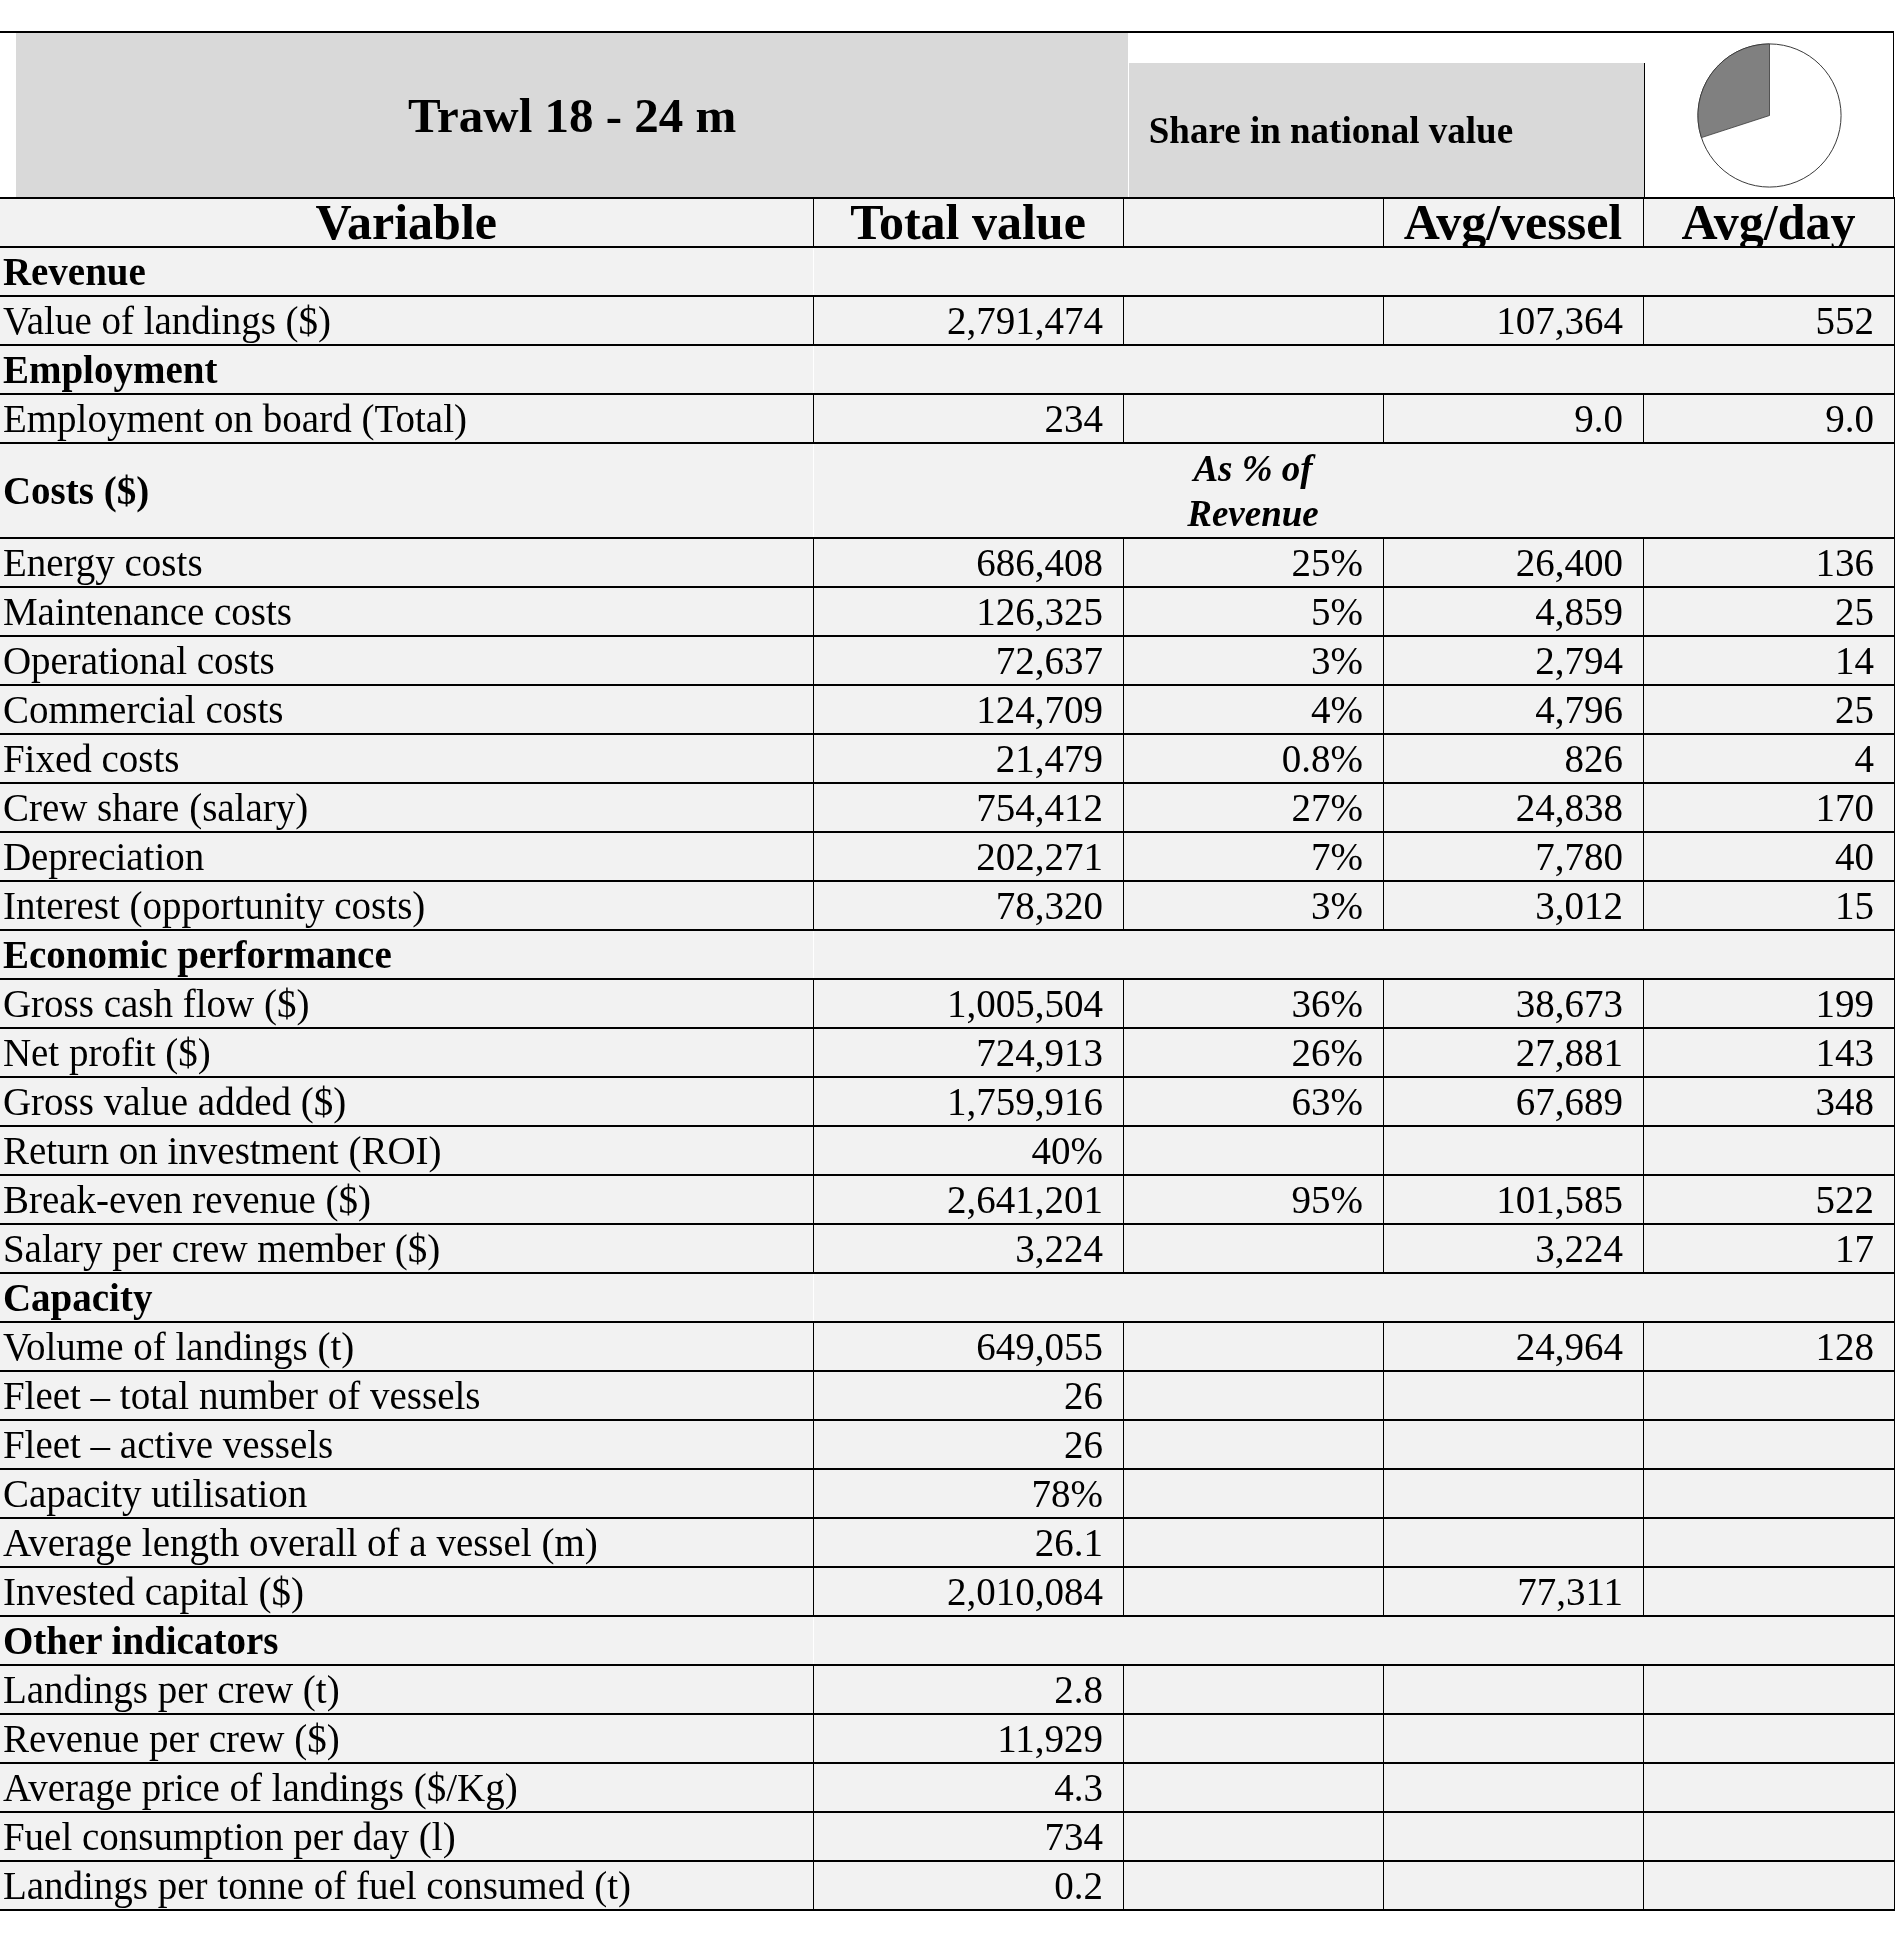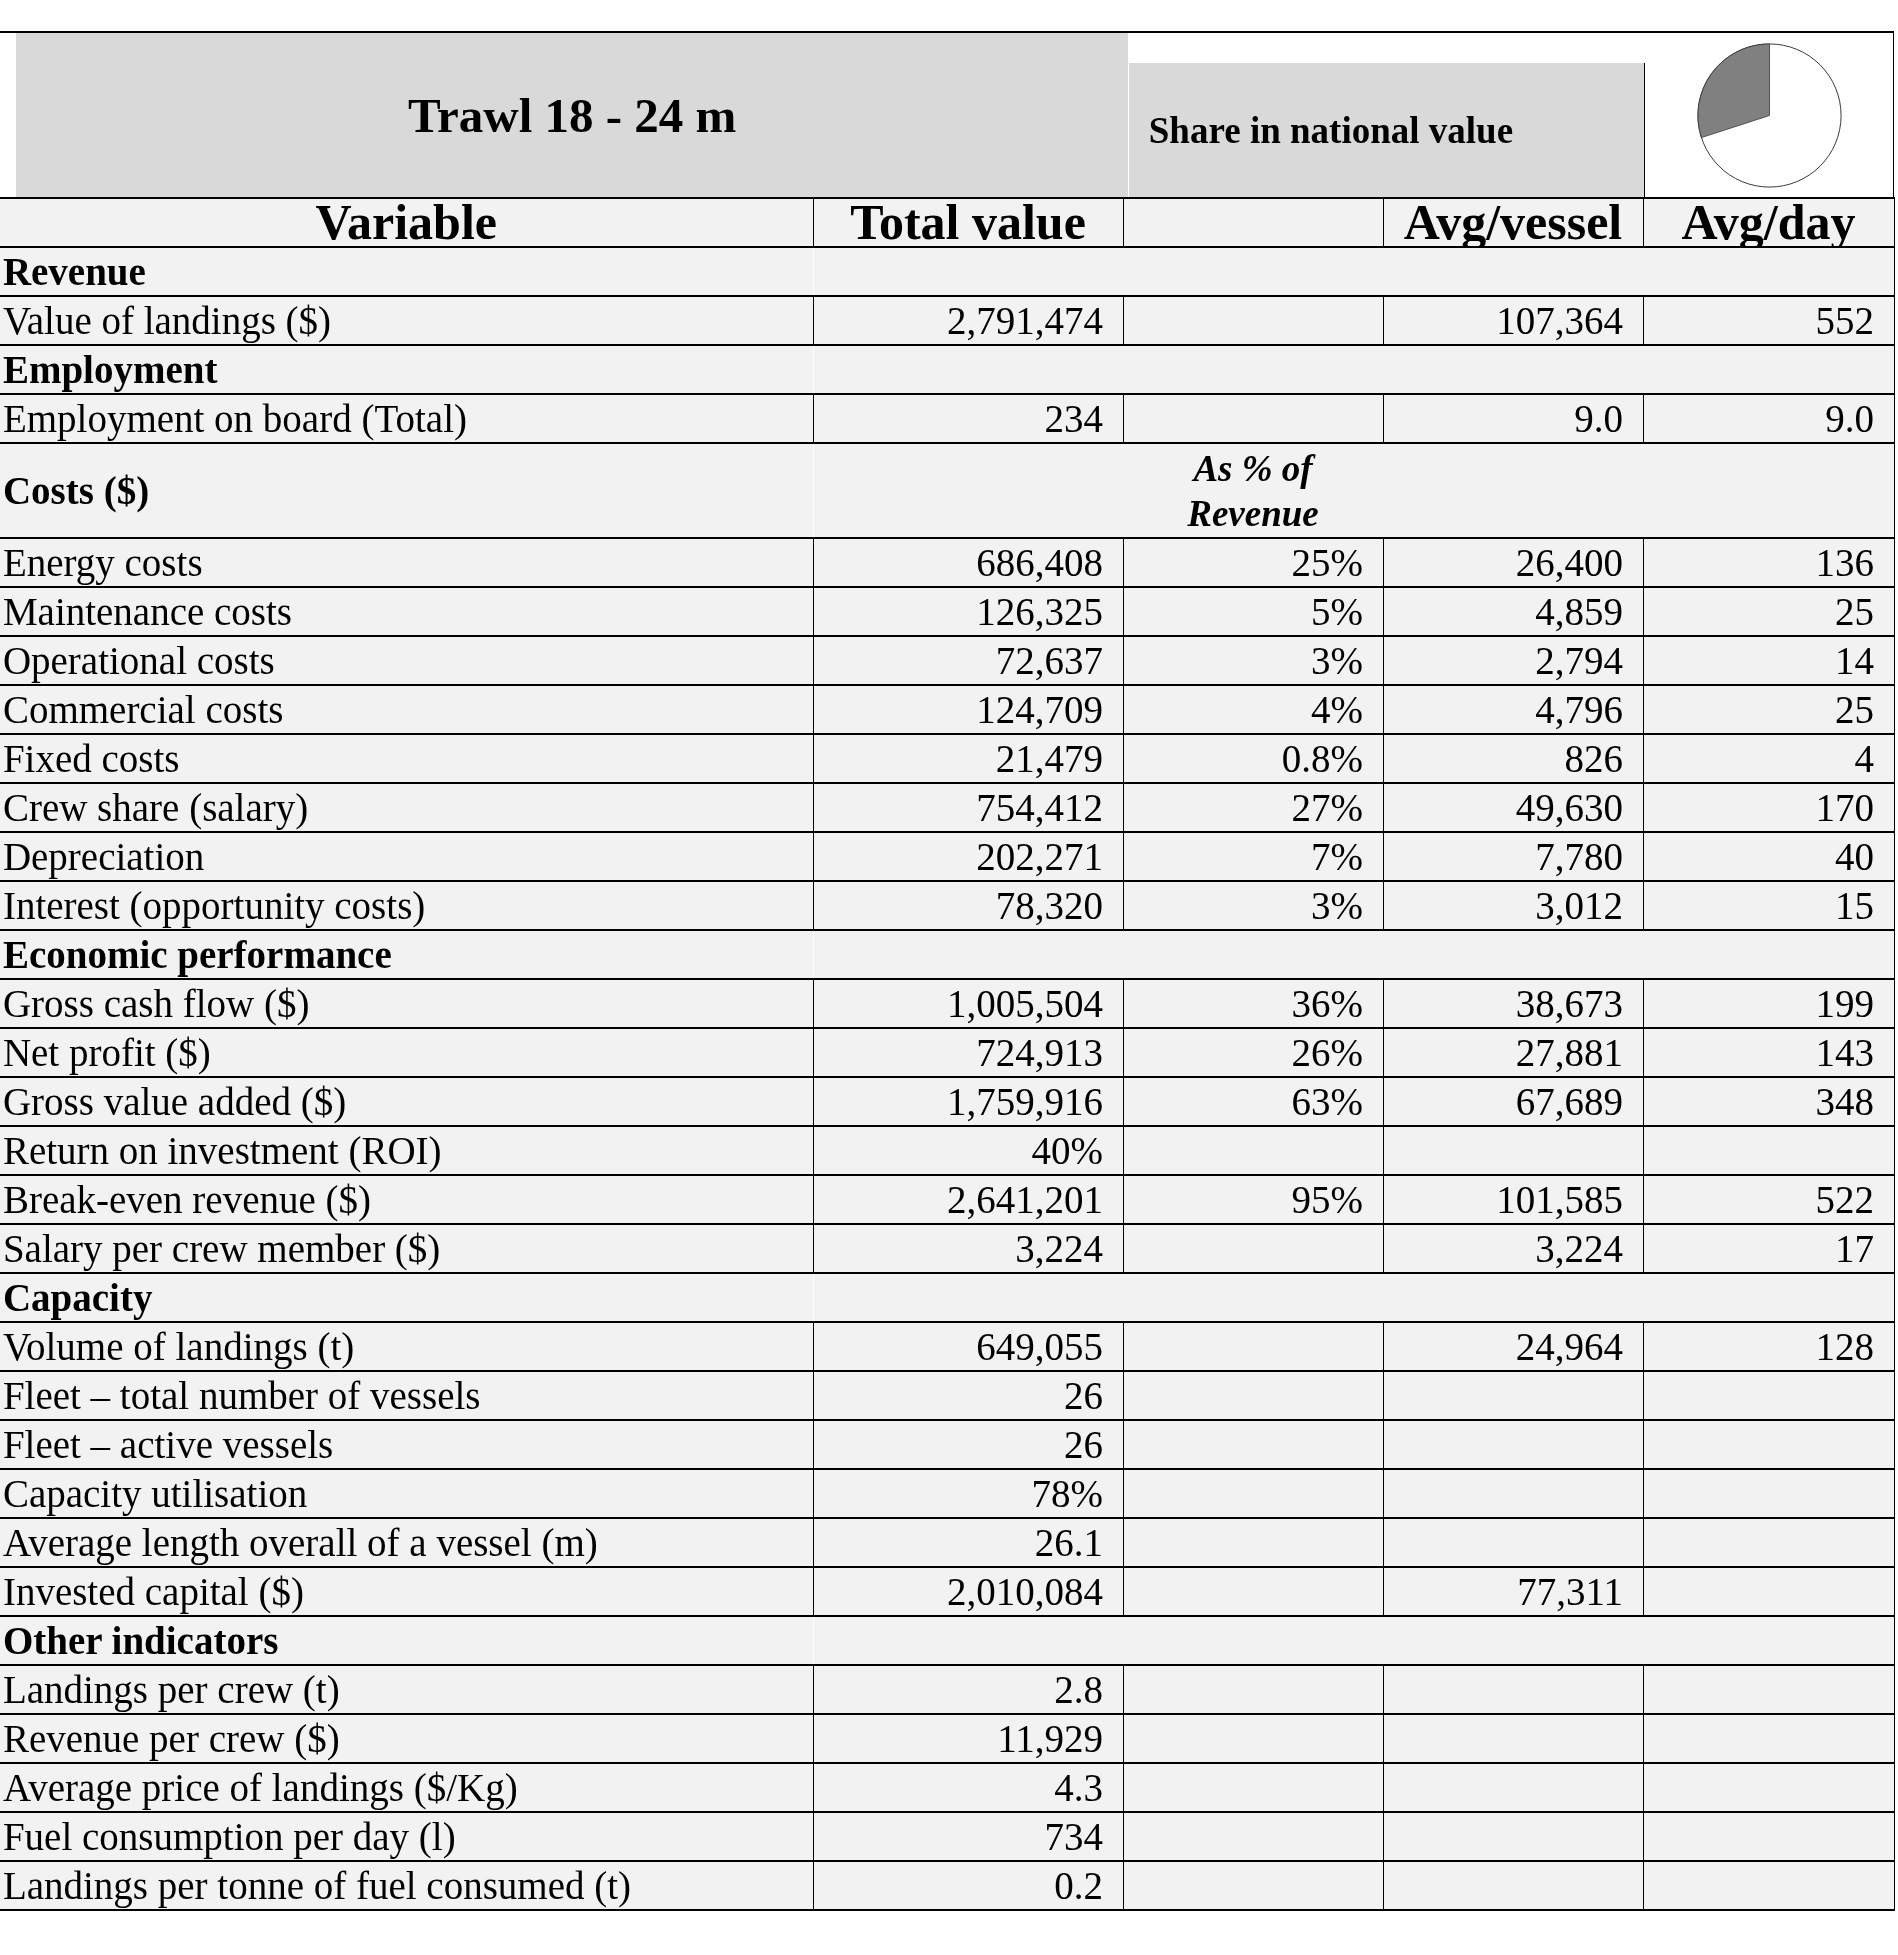--- a/index.html
+++ b/index.html
@@ -126,21 +126,21 @@
     <td class="lbl">Fixed costs</td>
     <td class="num">21,479</td>
     <td class="num">0.8%</td>
     <td class="num">826</td>
     <td class="num last">4</td>
   </tr>
         <tr>
     <td class="lbl">Crew share (salary)</td>
     <td class="num">754,412</td>
     <td class="num">27%</td>
-    <td class="num">49,630</td>
+    <td class="num">24,838</td>
     <td class="num last">170</td>
   </tr>
         <tr>
     <td class="lbl">Depreciation</td>
     <td class="num">202,271</td>
     <td class="num">7%</td>
     <td class="num">7,780</td>
     <td class="num last">40</td>
   </tr>
         <tr>

